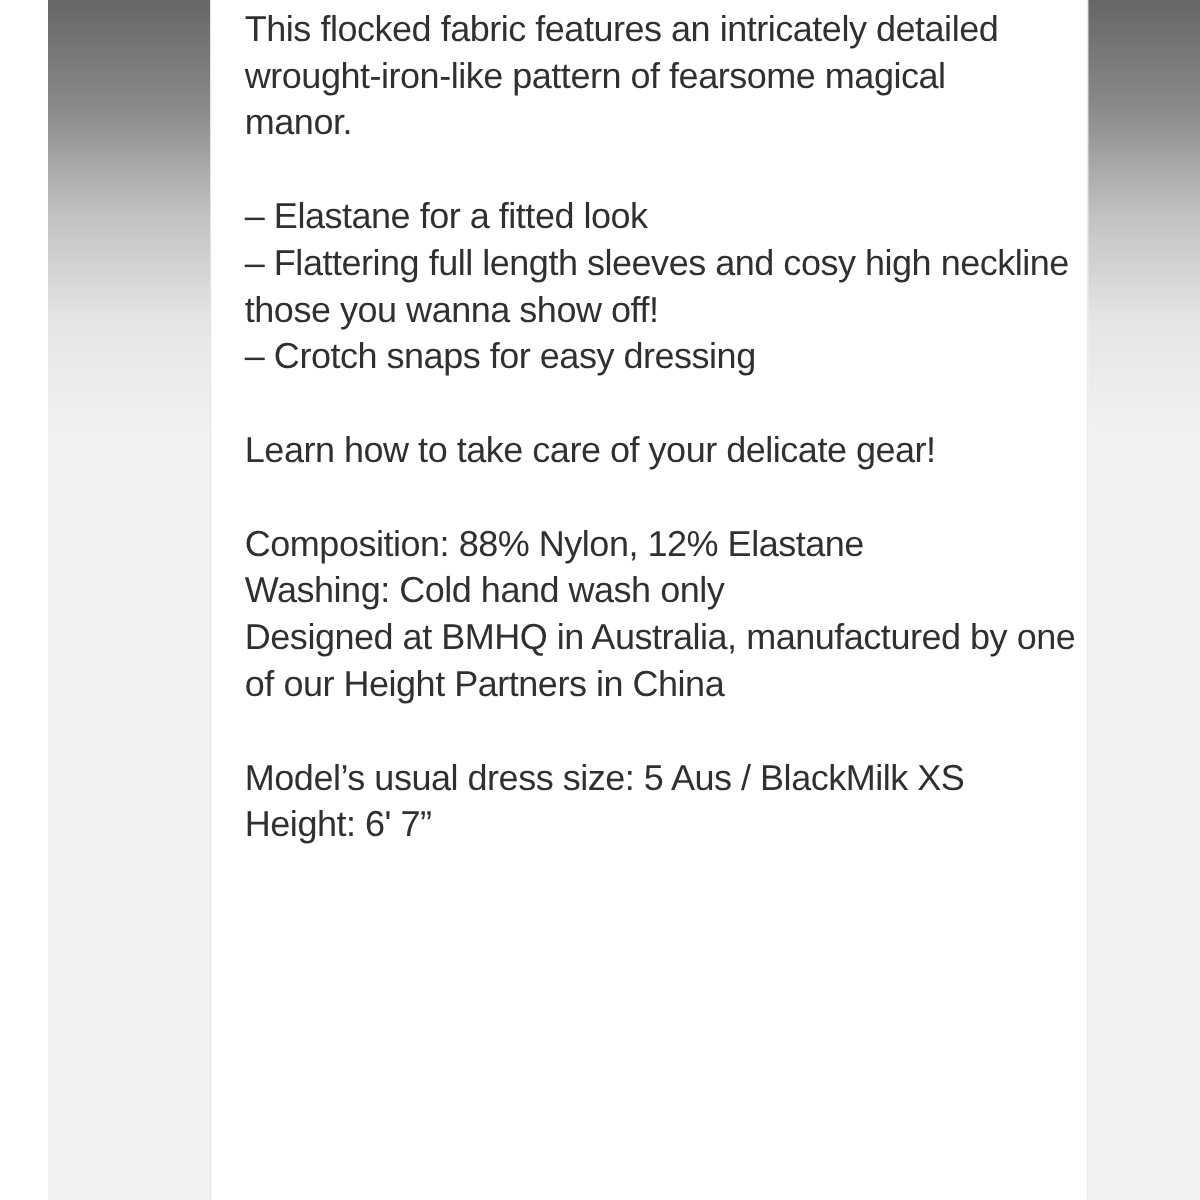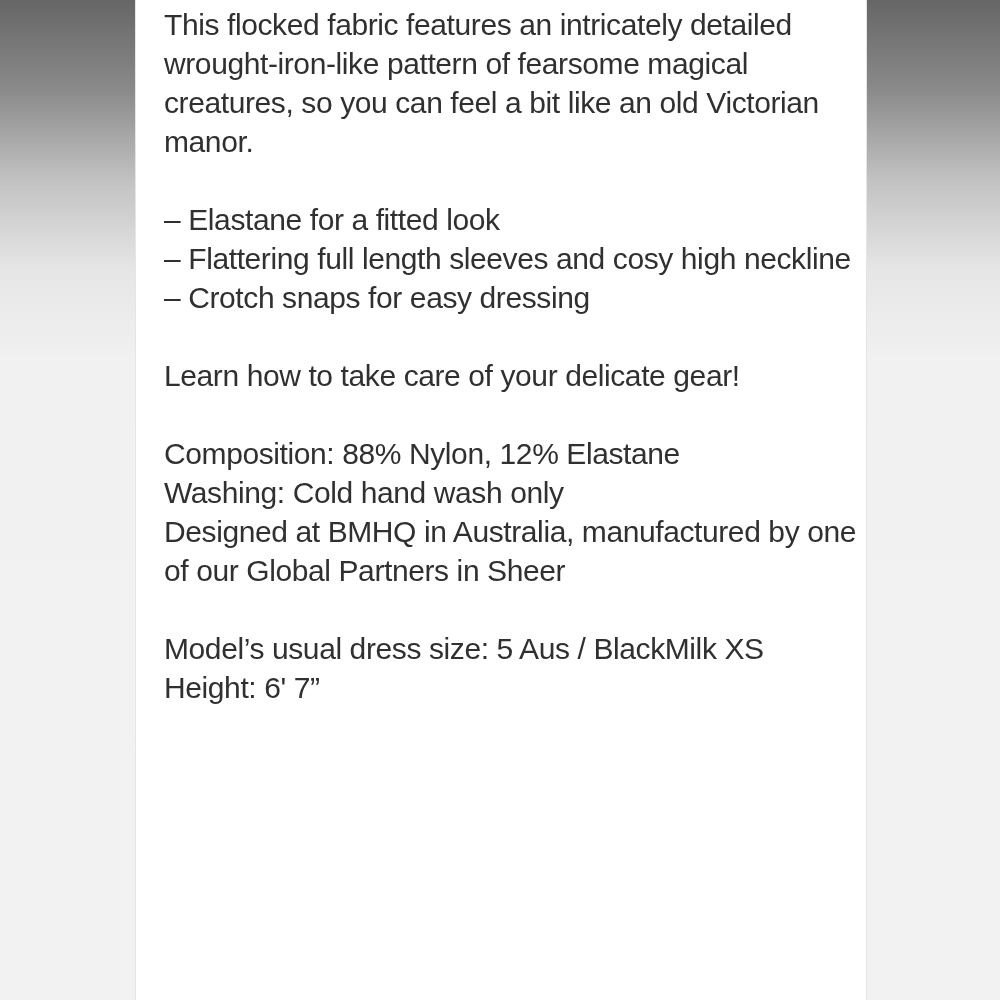--- a/index.html
+++ b/index.html
@@ -15,20 +15,21 @@
     width: 1000px;
     height: 1000px;
     overflow: hidden;
     font-family: "Liberation Sans", sans-serif;
   }
   .page {
     width: 797px;
     height: 1000px;
     display: flex;
     background: var(--grad-bottom);
+    margin-left: 40px;
   }
   .gradient-edge {
     height: 100%;
     background: linear-gradient(
       to bottom,
       var(--grad-top) 0%,
       #8a8a8a 9%,
       var(--grad-mid) 18%,
       #e6e6e6 27%,
       var(--grad-light) 36%,
@@ -65,36 +66,36 @@
 </head>
 <body>
 
 <div class="page">
   <div class="gradient-edge left"></div>
   <main class="content">
     <div id="paragraphs">
         <div class="paragraph">
           <div class="line">This flocked fabric features an intricately detailed</div>
           <div class="line">wrought-iron-like pattern of fearsome magical</div>
-          <div class="line">creatures, so you can feel a bit like an old Victorian</div>
           <div class="line">manor.</div>
         </div>
         <div class="paragraph">
           <div class="line">– Elastane for a fitted look</div>
           <div class="line">– Flattering full length sleeves and cosy high neckline</div>
+          <div class="line">those you wanna show off!</div>
           <div class="line">– Crotch snaps for easy dressing</div>
         </div>
         <div class="paragraph">
           <div class="line">Learn how to take care of your delicate gear!</div>
         </div>
         <div class="paragraph">
           <div class="line">Composition: 88% Nylon, 12% Elastane</div>
           <div class="line">Washing: Cold hand wash only</div>
           <div class="line">Designed at BMHQ in Australia, manufactured by one</div>
-          <div class="line">of our Global Partners in Sheer</div>
+          <div class="line">of our Height Partners in China</div>
         </div>
         <div class="paragraph">
           <div class="line">Model’s usual dress size: 5 Aus / BlackMilk XS</div>
           <div class="line">Height: 6' 7”</div>
         </div>
       </div>
   </main>
   <div class="gradient-edge right"></div>
 </div>
 

